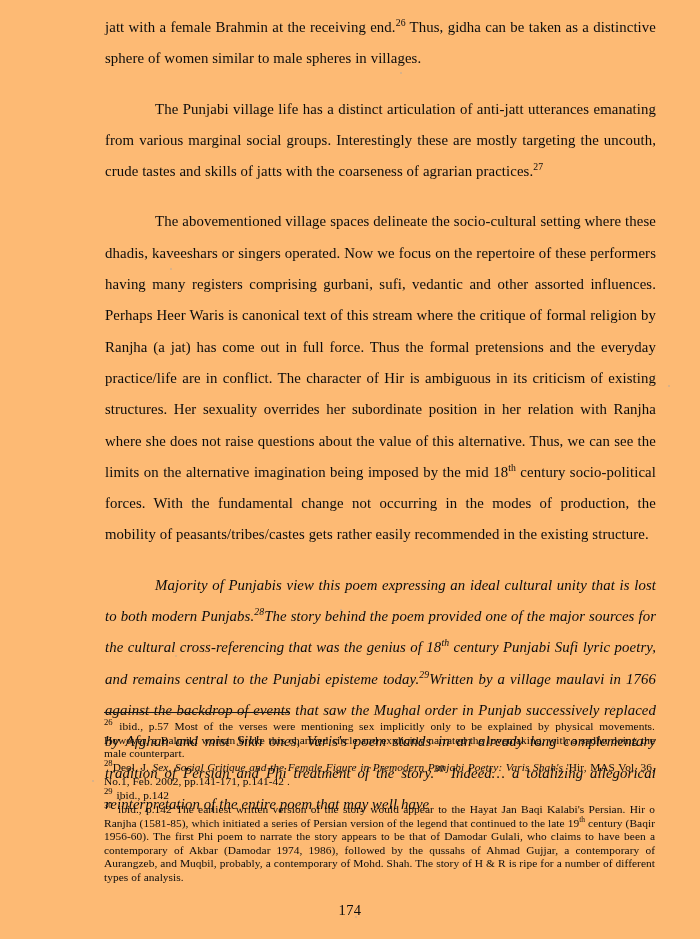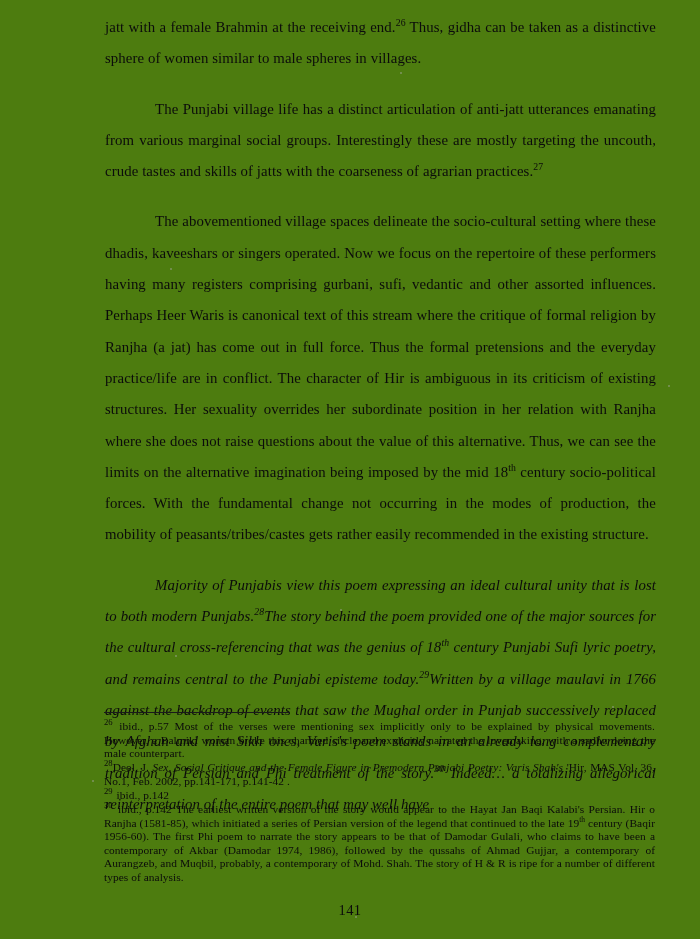--- a/index.html
+++ b/index.html
@@ -9,21 +9,21 @@
     background: #ffffff;
   }
   body {
     font-family: "Liberation Serif", "DejaVu Serif", serif;
     color: #0b0b0b;
   }
   .page {
     position: relative;
     width: 700px;
     height: 939px;
-    background: #4d7c0f;
+    background: #fdba74;
     overflow: hidden;
     box-sizing: border-box;
   }
   .page-inner {
     position: absolute;
     left: 105px;
     top: 0;
     width: 551px;
   }
 
@@ -127,21 +127,21 @@
   <div class="footnote-area">
     <div class="footnote-rule"></div>
     <div class="footnotes" id="footnote-list">
         <p class="fn"><span class="fn-num">26</span> ibid., p.57 Most of the verses were mentioning sex implicitly only to be explained by physical movements. However, a Balmiki woman broke this charmed circle and explicitly narrated the lovemaking, with a sadhu doing the male counterpart.</p>
         <p class="fn"><span class="fn-num tight">28</span>Deol, J. <em>Sex, Social Critique and the Female Figure in Premodern Punjabi Poetry: Varis Shah's </em>'Hir, MAS Vol. 36, No.1, Feb. 2002, pp.141-171, p.141-42 .</p>
         <p class="fn"><span class="fn-num">29</span> ibid., p.142</p>
         <p class="fn"><span class="fn-num">30</span> ibid., p.142 The earliest written version of the story would appear to the Hayat Jan Baqi Kalabi's Persian. Hir o Ranjha (1581-85), which initiated a series of Persian version of the legend that continued to the late 19<sup>th</sup> century (Baqir 1956-60). The first Phi poem to narrate the story appears to be that of Damodar Gulali, who claims to have been a contemporary of Akbar (Damodar 1974, 1986), followed by the qussahs of Ahmad Gujjar, a contemporary of Aurangzeb, and Muqbil, probably, a contemporary of Mohd. Shah. The story of H &amp; R is ripe for a number of different types of analysis.</p>
       </div>
   </div>
 
-  <div class="page-number">141</div>
+  <div class="page-number">174</div>
 
   <div class="speck" style="left:170px; top:268px;"></div>
   <div class="speck" style="left:400px; top:72px;"></div>
   <div class="speck" style="left:279px; top:474px;"></div>
   <div class="speck" style="left:340px; top:609px;"></div>
   <div class="speck" style="left:175px; top:655px;"></div>
   <div class="speck" style="left:612px; top:706px;"></div>
   <div class="speck" style="left:92px; top:780px;"></div>
   <div class="speck" style="left:668px; top:385px;"></div>
   <div class="speck" style="left:355px; top:916px;"></div>

